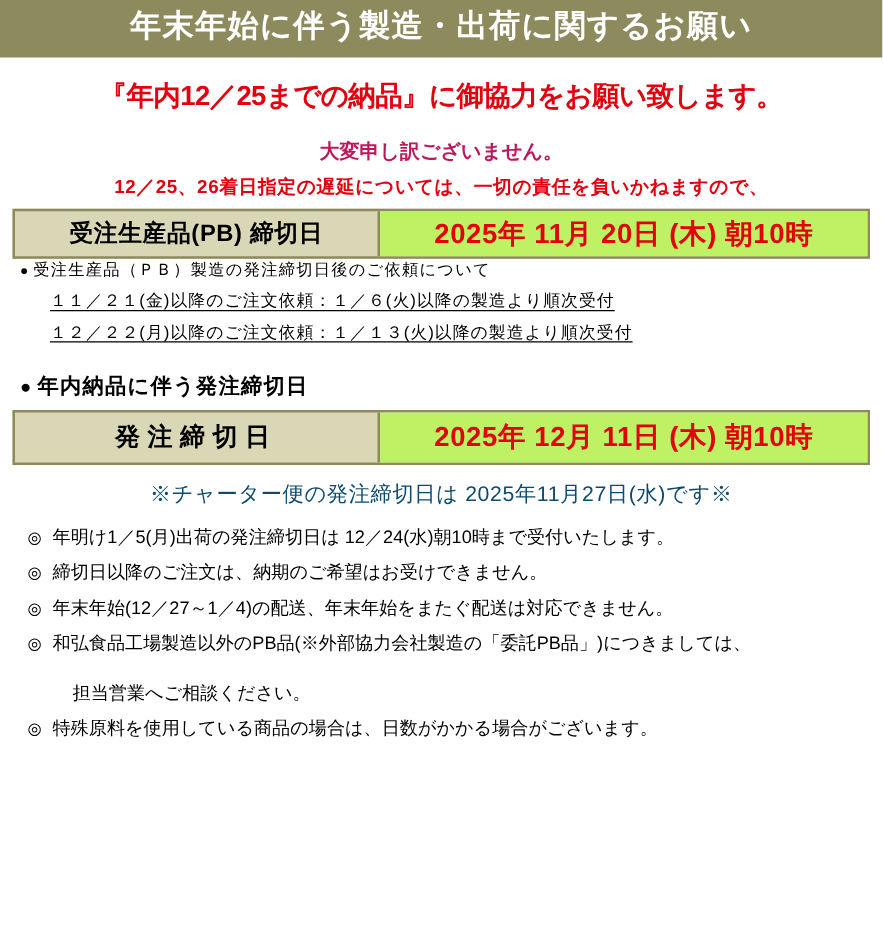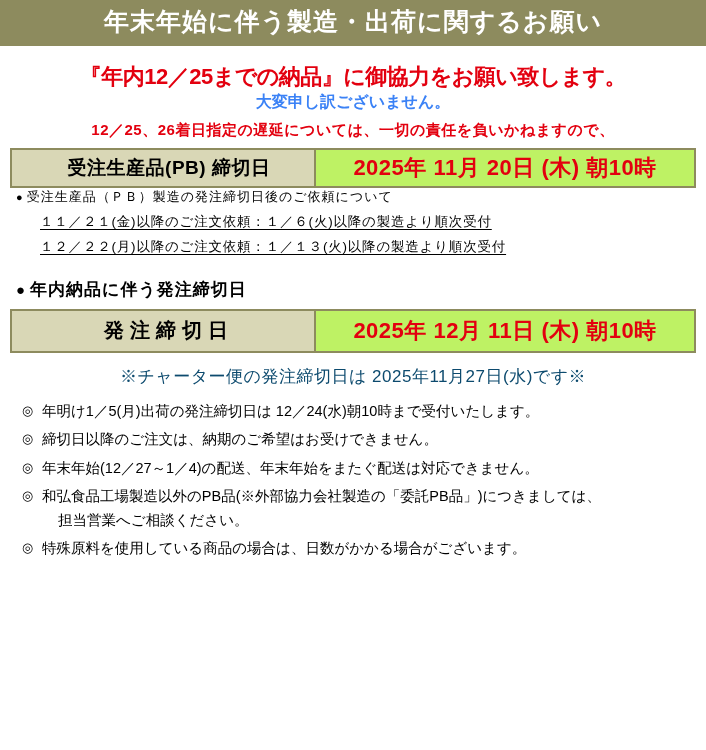--- a/index.html
+++ b/index.html
@@ -37,25 +37,25 @@
   .red-headline {
     color: #e3000f;
     font-size: 22px;
     font-weight: bold;
     text-align: center;
     margin-top: 16px;
     letter-spacing: -0.5px;
     white-space: nowrap;
   }
   .sub-apology {
-    color: #3b82f6;
+    color: #be185d;
     font-size: 16px;
     font-weight: bold;
     text-align: center;
-    margin-top: 0;
+    margin-top: 19px;
   }
   .warn-line {
     color: #e3000f;
     font-size: 15px;
     font-weight: bold;
     text-align: center;
     margin-top: 8px;
     letter-spacing: 0.5px;
     white-space: nowrap;
   }
@@ -74,21 +74,20 @@
     margin-right: 4px;
   }
   .deadline-row {
     display: flex;
     align-items: stretch;
     margin-top: 8px;
     border: 2px solid #8d8b5e;
     background: #d9d7b6;
     box-sizing: border-box;
     height: 40px;
-    padding-left: 12px;
   }
   .deadline-row.tall {
     height: 44px;
   }
   .deadline-label {
     flex: 0 0 290px;
     display: flex;
     align-items: center;
     justify-content: center;
     font-size: 19px;
@@ -156,21 +155,21 @@
   .footnote .fbullet {
     flex: 0 0 20px;
     font-size: 13px;
   }
   .footnote .ftext {
     flex: 1 1 auto;
   }
   .footnote .ftext .cont {
     display: block;
     margin-left: 16px;
-    margin-top: 4px;
+    margin-top: 20px;
   }
 </style>
 </head>
 <body>
 
 <div class="page">
 
   <div class="header-band">年末年始に伴う製造・出荷に関するお願い</div>
 
   <div class="body-wrap">

